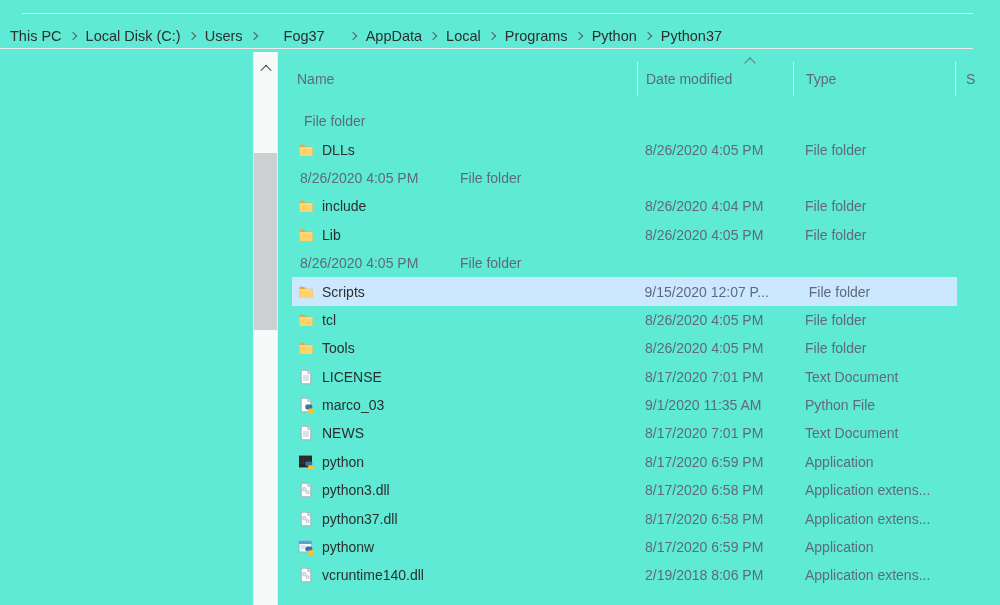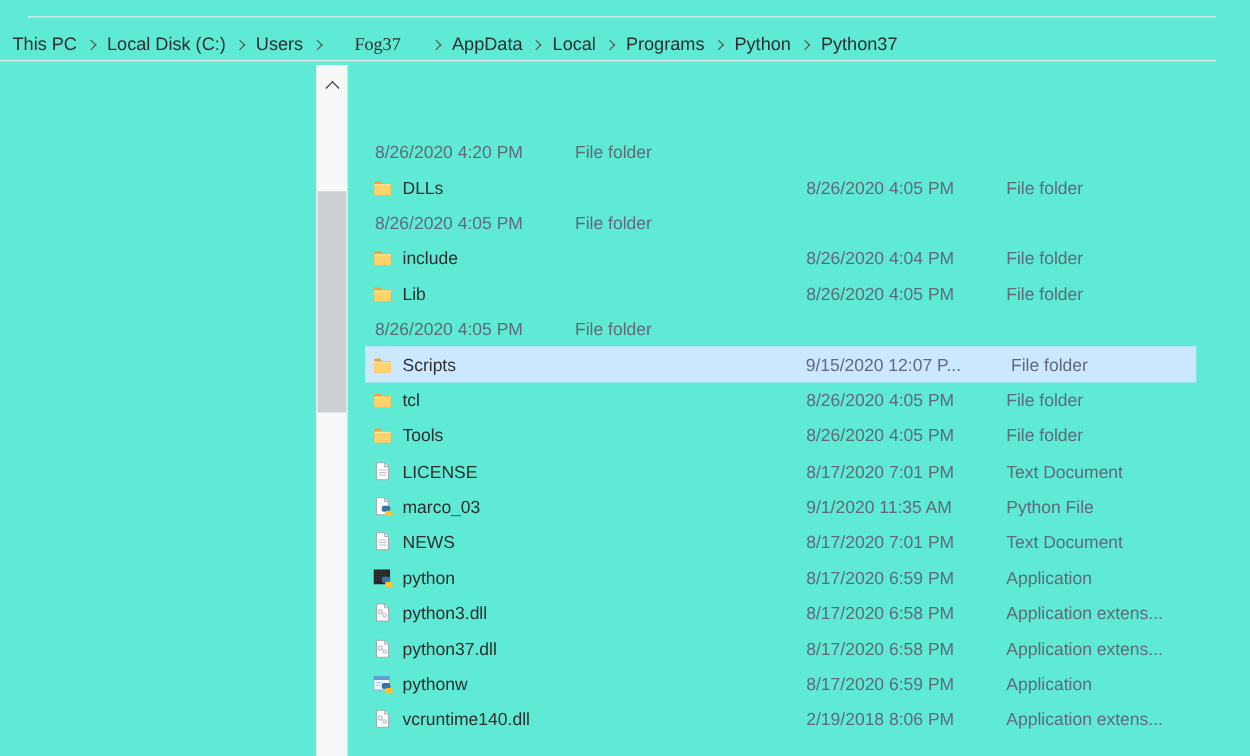--- a/index.html
+++ b/index.html
@@ -6,21 +6,21 @@
   #screen{position:relative;width:1000px;height:605px;background:#5eead4;overflow:hidden;}
 
   
   .hairline-top{position:absolute;left:22px;top:13px;width:951px;height:1px;background:#e2e8e8;}
   .hairline-bc{position:absolute;left:0;top:48px;width:973px;height:1px;background:#ececec;}
 
   
   .breadcrumb{position:absolute;left:8px;top:25px;height:22px;display:flex;align-items:center;
               font-size:14.5px;color:#2e2e2e;white-space:nowrap;}
   .crumb{padding:1px 2px;cursor:default;}
-  .crumb.wide{margin:0 17px;font-family:Liberation Serif, serif;}
+  .crumb.wide{margin:0 17px;}
   .chev{width:5px;height:5px;border-top:1.5px solid #5c5c5c;border-right:1.5px solid #5c5c5c;
         transform:rotate(45deg);display:inline-block;margin:0 8px 0 6px;flex:none;}
 
   
   .scrollbar{position:absolute;left:253px;top:52px;width:25px;height:553px;background:#f7f8f8;
              border-left:1px solid #ebecec;border-right:1px solid #ebecec;box-sizing:border-box;}
   .scroll-up-btn{position:absolute;top:6px;left:0;width:100%;height:22px;display:flex;align-items:center;justify-content:center;}
   .chev-up{width:7px;height:7px;border-top:1.7px solid #3d3d3d;border-right:1.7px solid #3d3d3d;
            transform:rotate(-45deg) translate(-1px,1px);display:inline-block;}
   .thumb{position:absolute;left:0;top:101px;width:100%;height:177px;background:#cdd0d2;}
@@ -122,24 +122,30 @@
 
   <div class="hairline-bc"></div>
 
   <div class="scrollbar">
     <div class="scroll-up-btn">
       <span class="chev-up"></span>
     </div>
     <div class="thumb"></div>
   </div>
 
+  <div class="list-header">
+    <span class="sort-caret"></span>
+    <div class="hcell name">Name</div>
+    <div class="hcell date">Date modified</div>
+    <div class="hcell type">Type</div>
+    <div class="hcell size">S</div>
+  </div>
 
   <div class="rows">
       <div class="row">
-    <div class="cell-date">8/26/2020 4:20 PM</div>
     <div class="cell-type">File folder</div>
   </div>
       <div class="row">
     <div class="cell-name">
       <svg class="icon" viewBox="0 0 16 16">
             <use href="#i-folder"></use>
           </svg>
       <span>DLLs</span>
     </div>
     <div class="cell-date">8/26/2020 4:05 PM</div>

